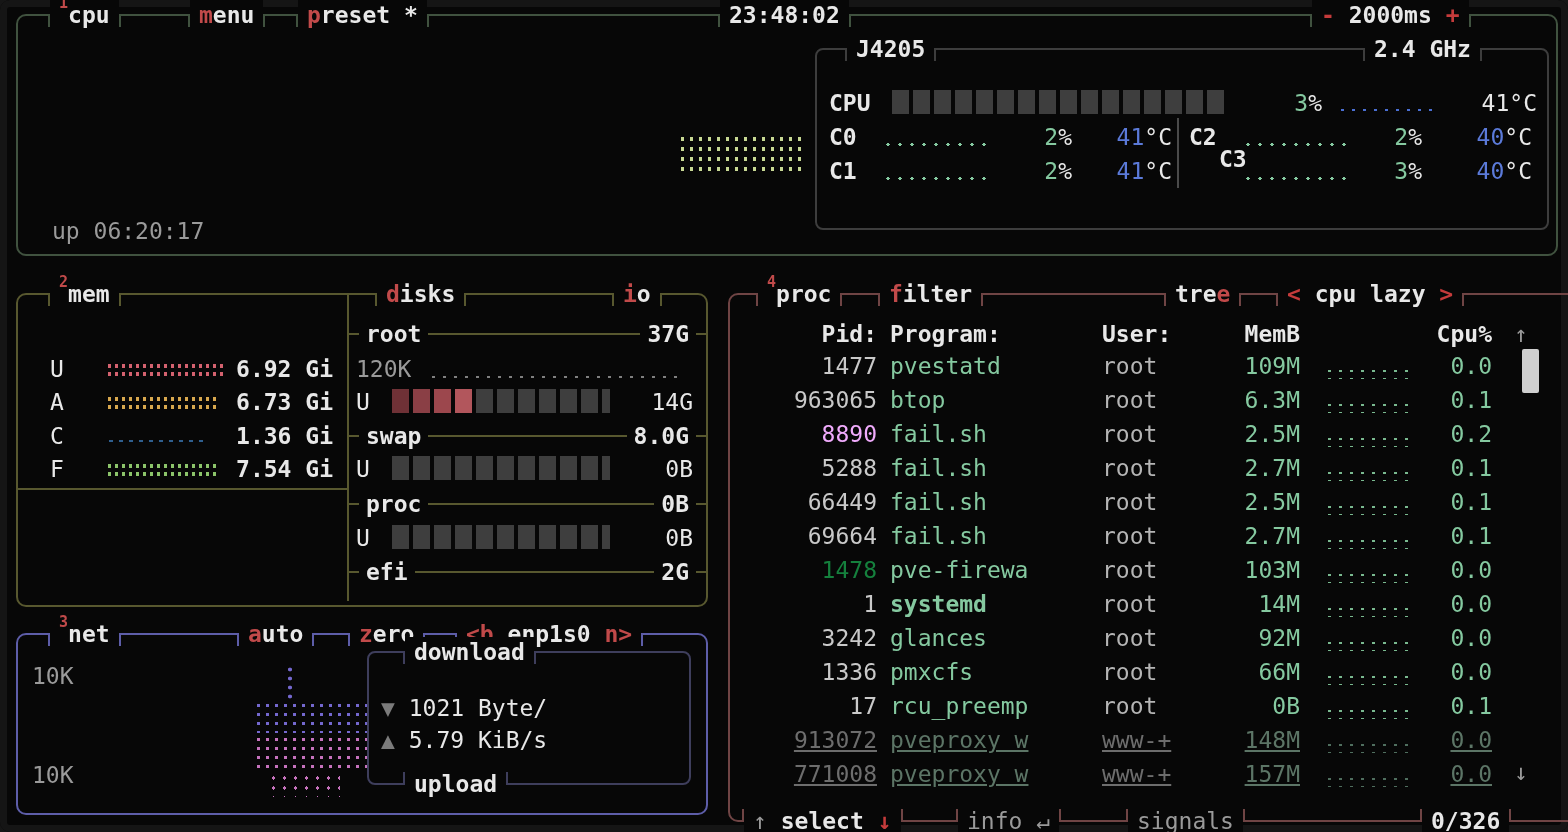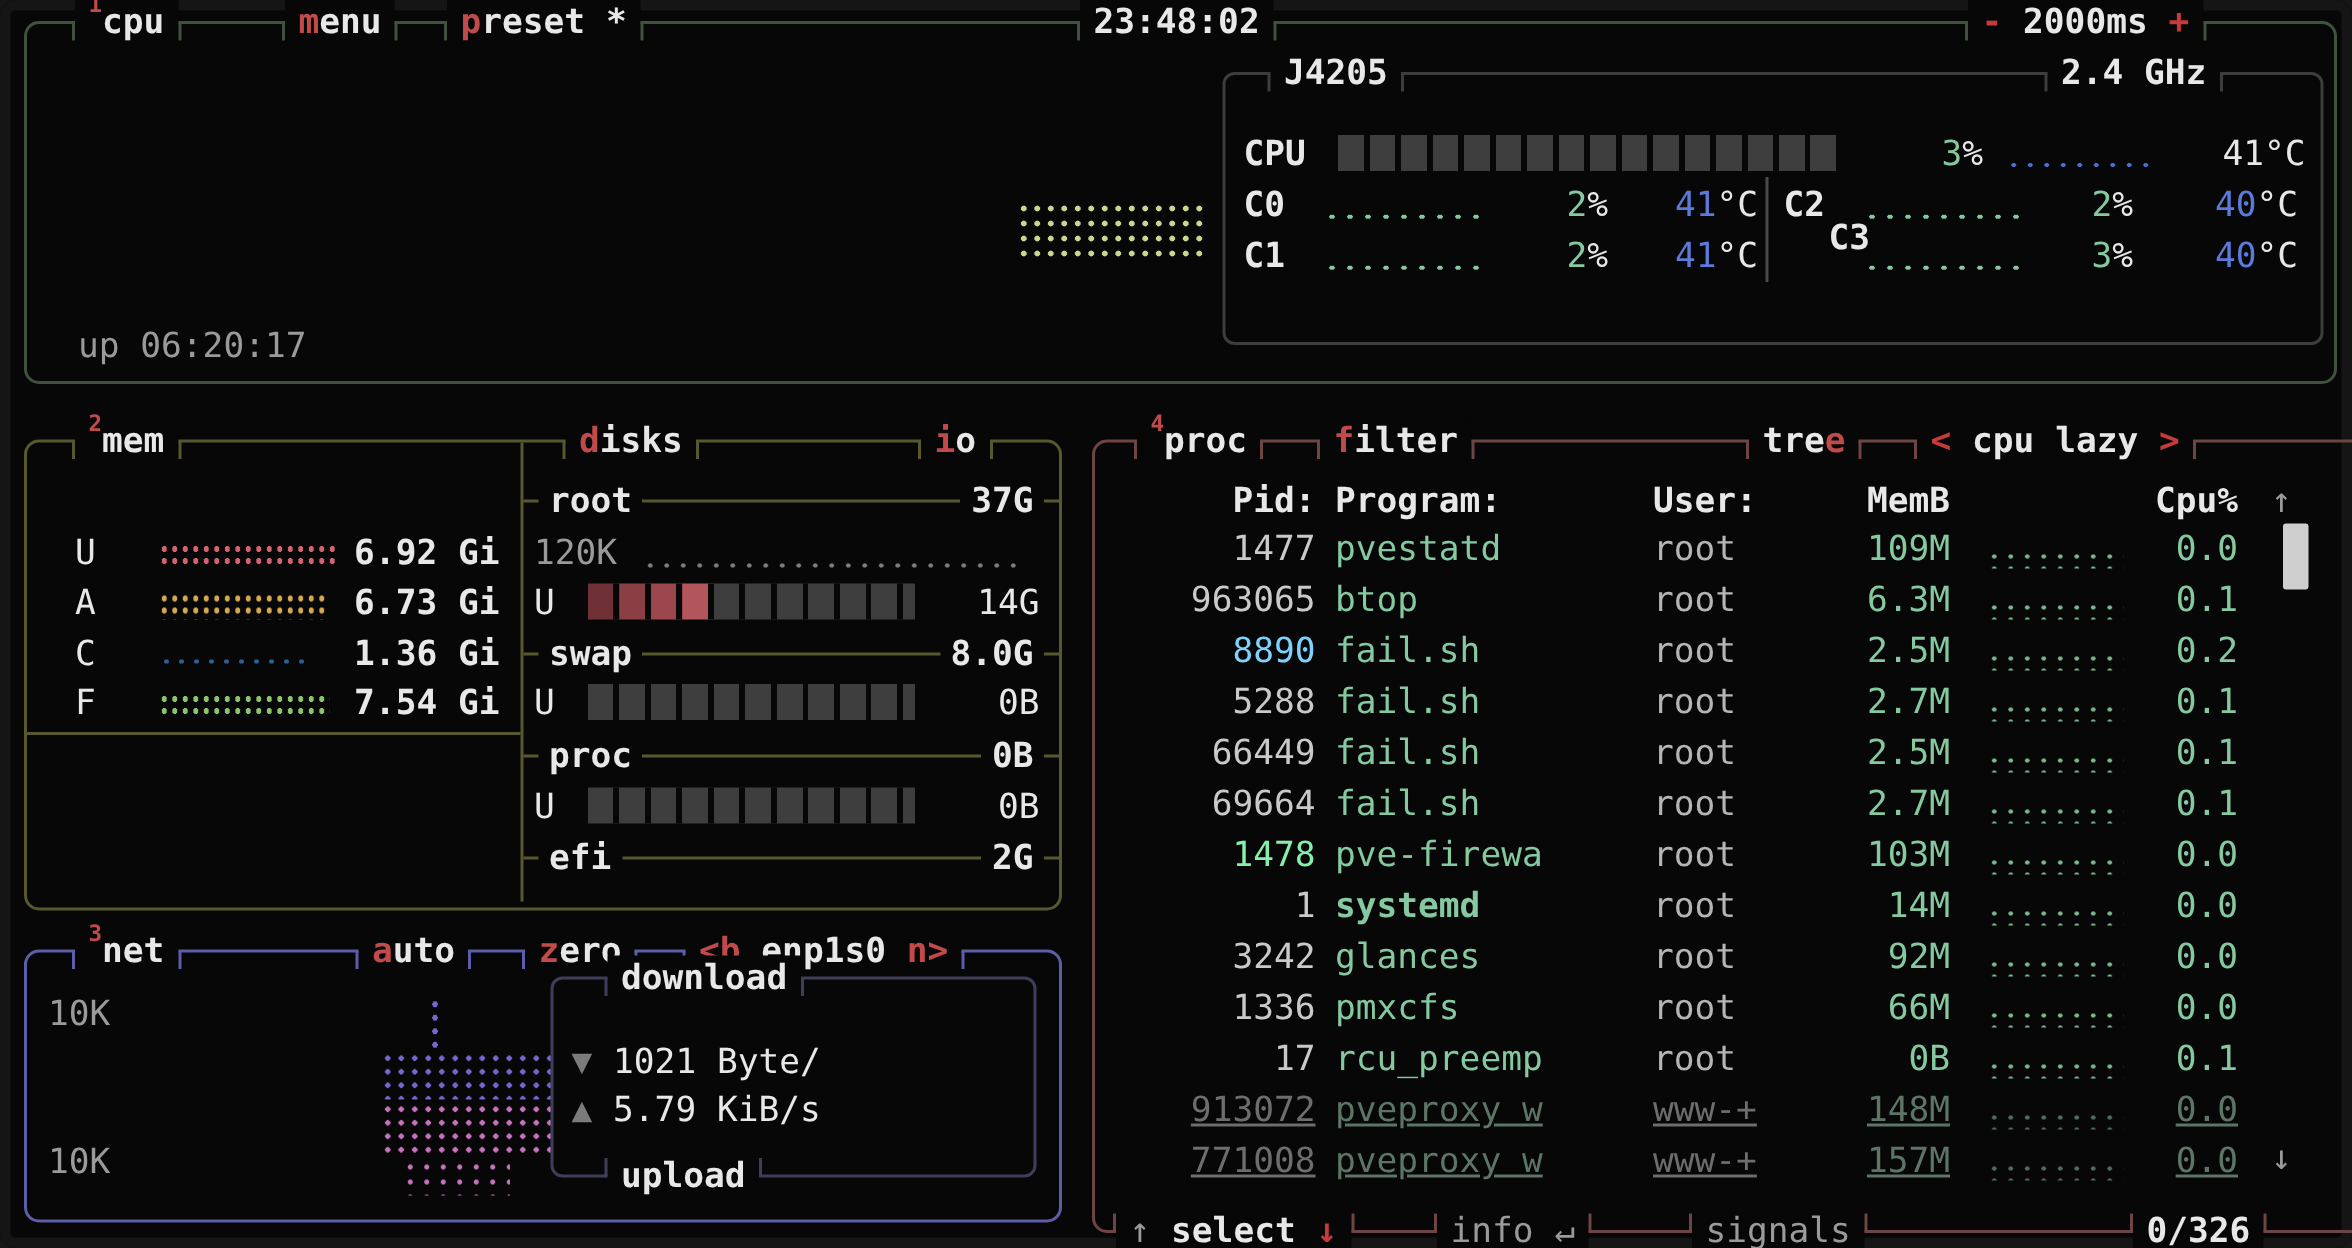--- a/index.html
+++ b/index.html
@@ -208,21 +208,21 @@
     </div>
     <div>
       <div class="abs r pgray gray" style="left:12px;top:92px;width:135px;color:#c9c9c9;">963065</div>
       <div class="abs green" style="left:160px;top:92px;">btop</div>
       <div class="abs gray" style="left:372px;top:92px;color:#b5b5b5;">root</div>
       <div class="abs r green" style="left:480px;top:92px;width:90px;">6.3M</div>
       <div class="dots" style="--dc:#79b98f;left:594px;top:106px;width:92px;height:12px;background-size:11px 8px;"></div>
       <div class="abs r green" style="left:690px;top:92px;width:72px;">0.1</div>
     </div>
     <div>
-      <div class="abs r pgray gray" style="left:12px;top:126px;width:135px;color:#7dd3fc;">8890</div>
+      <div class="abs r pgray gray" style="left:12px;top:126px;width:135px;color:#f0abfc;">8890</div>
       <div class="abs green" style="left:160px;top:126px;">fail.sh</div>
       <div class="abs gray" style="left:372px;top:126px;color:#b5b5b5;">root</div>
       <div class="abs r green" style="left:480px;top:126px;width:90px;">2.5M</div>
       <div class="dots" style="--dc:#79b98f;left:594px;top:140px;width:92px;height:12px;background-size:11px 8px;"></div>
       <div class="abs r green" style="left:690px;top:126px;width:72px;">0.2</div>
     </div>
     <div>
       <div class="abs r pgray gray" style="left:12px;top:160px;width:135px;color:#c9c9c9;">5288</div>
       <div class="abs green" style="left:160px;top:160px;">fail.sh</div>
       <div class="abs gray" style="left:372px;top:160px;color:#b5b5b5;">root</div>
@@ -240,21 +240,21 @@
     </div>
     <div>
       <div class="abs r pgray gray" style="left:12px;top:228px;width:135px;color:#c9c9c9;">69664</div>
       <div class="abs green" style="left:160px;top:228px;">fail.sh</div>
       <div class="abs gray" style="left:372px;top:228px;color:#b5b5b5;">root</div>
       <div class="abs r green" style="left:480px;top:228px;width:90px;">2.7M</div>
       <div class="dots" style="--dc:#79b98f;left:594px;top:242px;width:92px;height:12px;background-size:11px 8px;"></div>
       <div class="abs r green" style="left:690px;top:228px;width:72px;">0.1</div>
     </div>
     <div>
-      <div class="abs r pgray gray" style="left:12px;top:262px;width:135px;color:#86efac;">1478</div>
+      <div class="abs r pgray gray" style="left:12px;top:262px;width:135px;color:#15803d;">1478</div>
       <div class="abs green" style="left:160px;top:262px;">pve-firewa</div>
       <div class="abs gray" style="left:372px;top:262px;color:#b5b5b5;">root</div>
       <div class="abs r green" style="left:480px;top:262px;width:90px;">103M</div>
       <div class="dots" style="--dc:#79b98f;left:594px;top:276px;width:92px;height:12px;background-size:11px 8px;"></div>
       <div class="abs r green" style="left:690px;top:262px;width:72px;">0.0</div>
     </div>
     <div>
       <div class="abs r pgray gray" style="left:12px;top:296px;width:135px;color:#c9c9c9;">1</div>
       <div class="abs green" style="left:160px;top:296px;font-weight:bold;">systemd</div>
       <div class="abs gray" style="left:372px;top:296px;color:#b5b5b5;">root</div>

